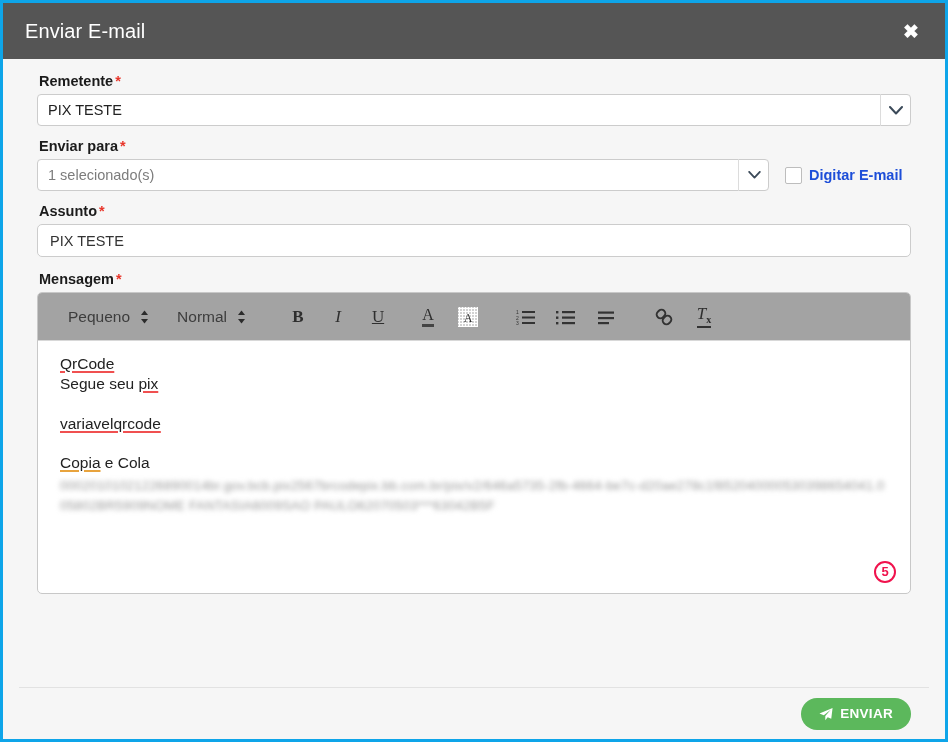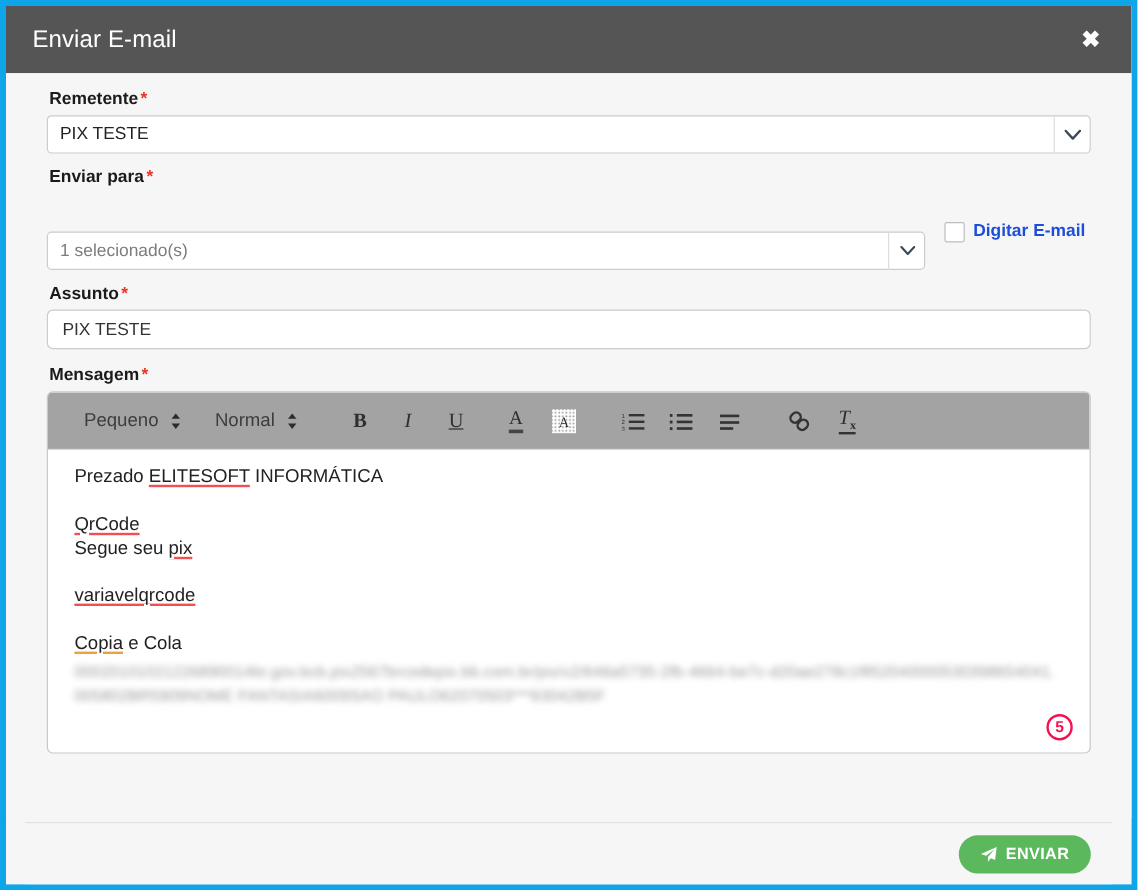--- a/index.html
+++ b/index.html
@@ -9,21 +9,21 @@
   }
   body {
     font-family: "Liberation Sans", sans-serif;
     -webkit-font-smoothing: antialiased;
   }
   #dialog {
     position: relative;
     width: 948px;
     height: 742px;
     box-sizing: border-box;
-    border: 5px solid #0ea5e9;
+    border: 3px solid #0ea5e9;
     background: #f6f6f6;
     overflow: hidden;
   }
 
   
   .dlg-header {
     height: 56px;
     background: #555555;
     display: flex;
     align-items: center;
@@ -99,21 +99,21 @@
     border-left: 1px solid #dcdcdc;
     cursor: pointer;
   }
   .sel-arrow svg { display: block; }
 
   .row-inline {
     display: flex;
     align-items: center;
     gap: 16px;
   }
-  .grow-wrap { position: relative; flex: 0 0 732px; margin-top: 32px; }
+  .grow-wrap { position: relative; flex: 0 0 732px; }
 
   .txt-input {
     width: 100%;
     height: 33px;
     box-sizing: border-box;
     background: #ffffff;
     border: 1px solid #ccc;
     border-radius: 5px;
     font-size: 14.5px;
     color: #333;
@@ -442,23 +442,20 @@
             </g>
           </svg>
         </div>
 
         <div class="tb-btn">
           <span style="font-family:'Liberation Serif',serif;font-style:italic;font-size:17px;border-bottom:2px solid #333;line-height:1.05;">T<sub style="font-style:normal;font-weight:bold;font-size:10px;">x</sub></span>
         </div>
       </div>
 
       <div class="editor-area">
-        <p class="ed-p">
-          <span>Prezado </span><span class="sp-err">ELITESOFT</span><span> INFORMÁTICA</span>
-        </p>
         <p class="ed-p tight">
           <span class="sp-err">QrCode</span>
         </p>
         <p class="ed-p">
           <span>Segue seu </span><span class="sp-err">pix</span>
         </p>
         <p class="ed-p">
           <span class="sp-err">variavelqrcode</span>
         </p>
         <p class="ed-p tight">

